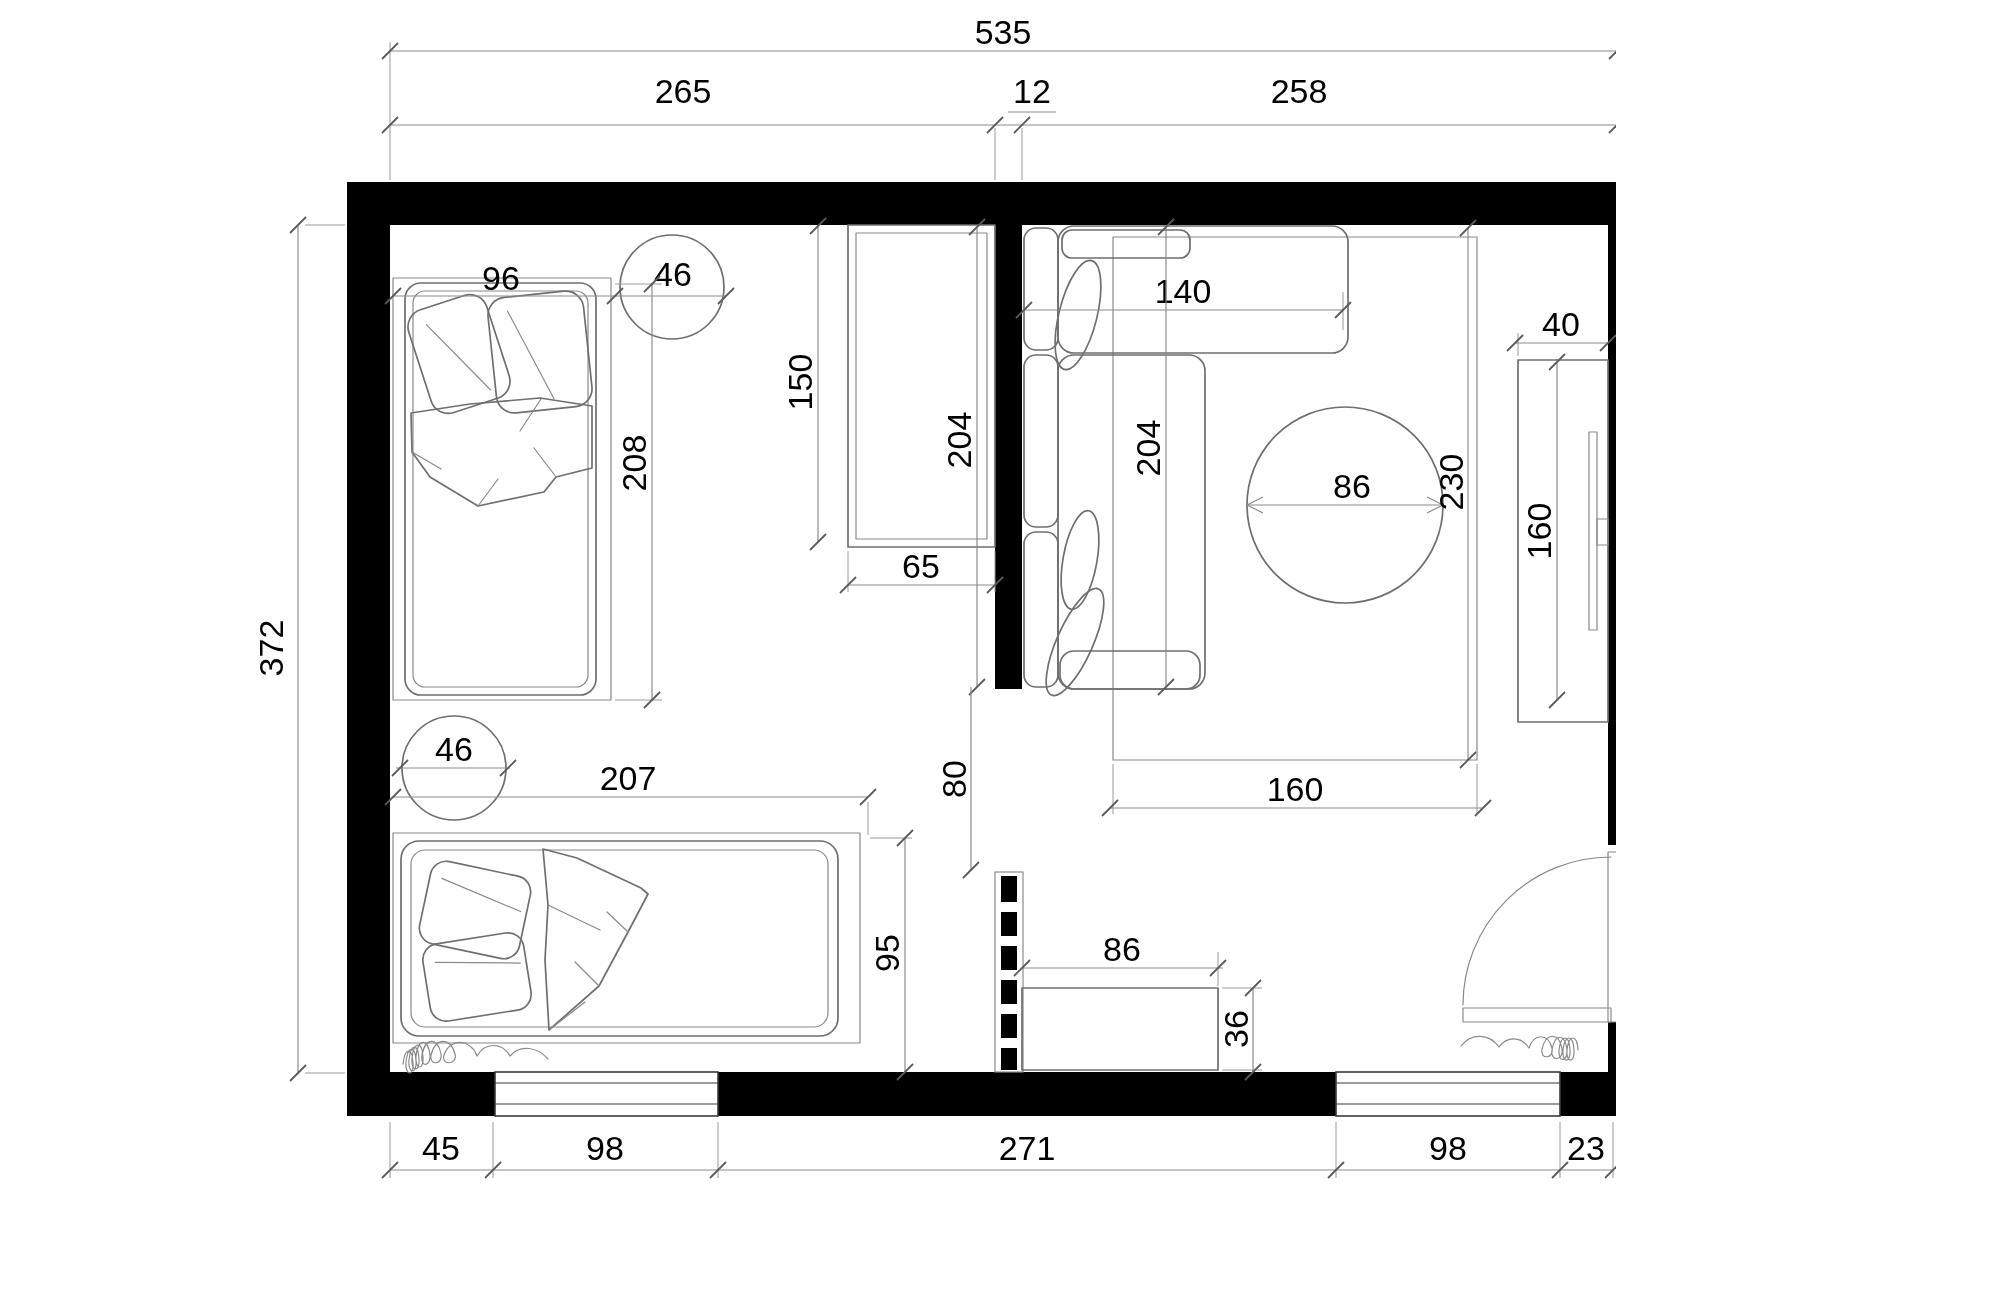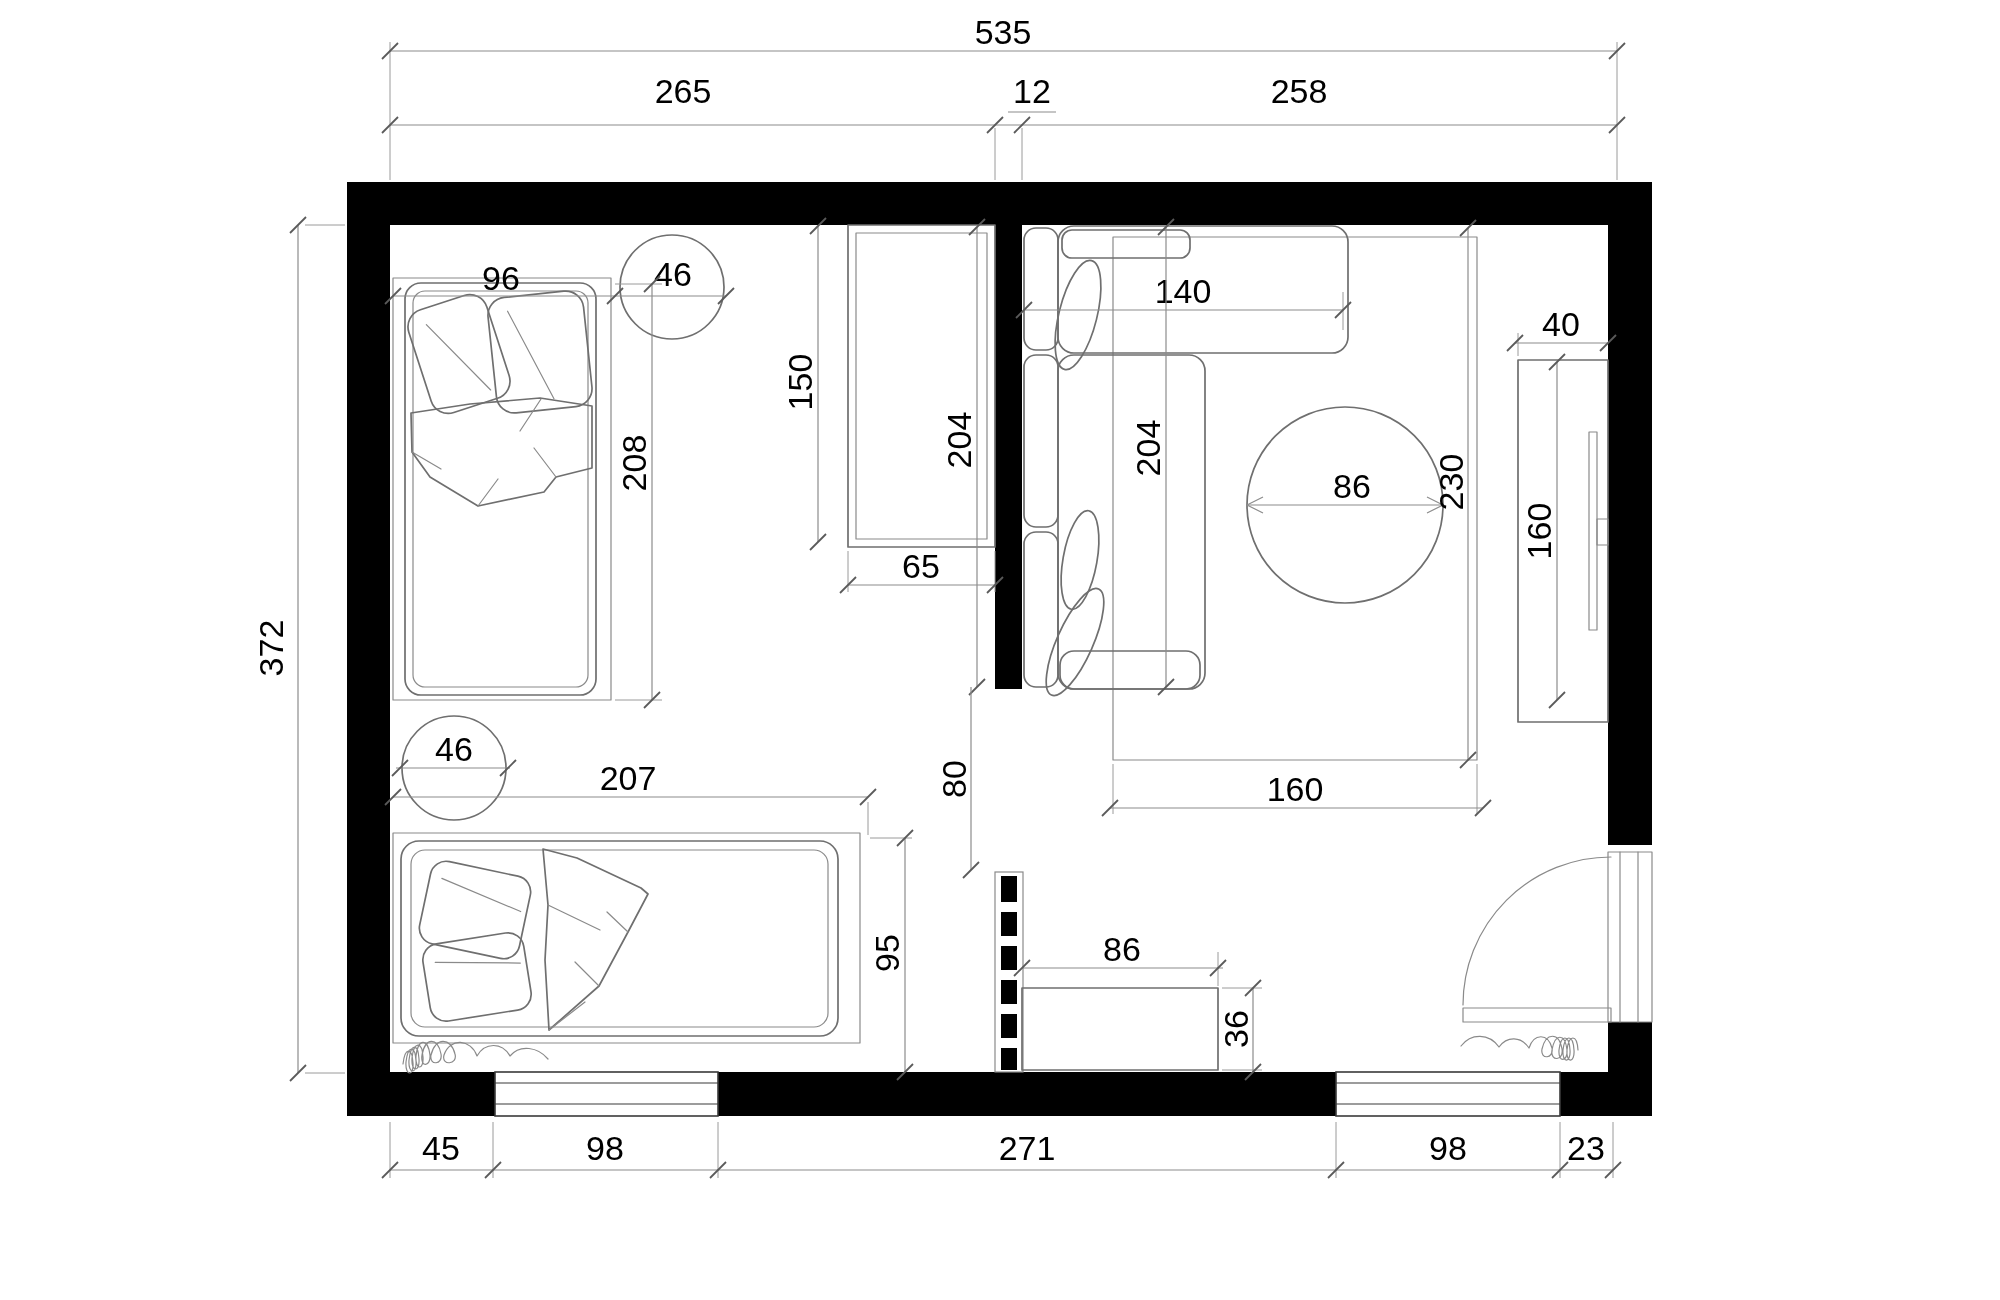--- a/index.html
+++ b/index.html
@@ -1,16 +1,16 @@
 <!DOCTYPE html>
 <html><head>
 <meta charset="utf-8">
 <style>
   html,body{margin:0;padding:0;background:#ffffff;}
-  .canvas{position:relative;width:2000px;height:1300px;background:#fff;overflow:hidden;}
+  .canvas{position:relative;width:1616px;height:1300px;background:#fff;overflow:hidden;}
   svg{display:block;}
   .wall{fill:#000000;stroke:none;}
   .furn{fill:none;stroke:#6f6f6f;stroke-width:1.7;stroke-linejoin:round;stroke-linecap:round;}
   .furn2{fill:none;stroke:#8a8a8a;stroke-width:1.2;stroke-linejoin:round;stroke-linecap:round;}
   .dim{fill:none;stroke:#8c8c8c;stroke-width:1.2;}
   .ext{fill:none;stroke:#9a9a9a;stroke-width:1;}
   .tick{stroke:#5a5a5a;stroke-width:1.8;}
   .whitefill{fill:#ffffff;}
   .dimtext{font-family:"Liberation Sans", sans-serif;font-size:34px;fill:#000;text-anchor:middle;}
 </style>

